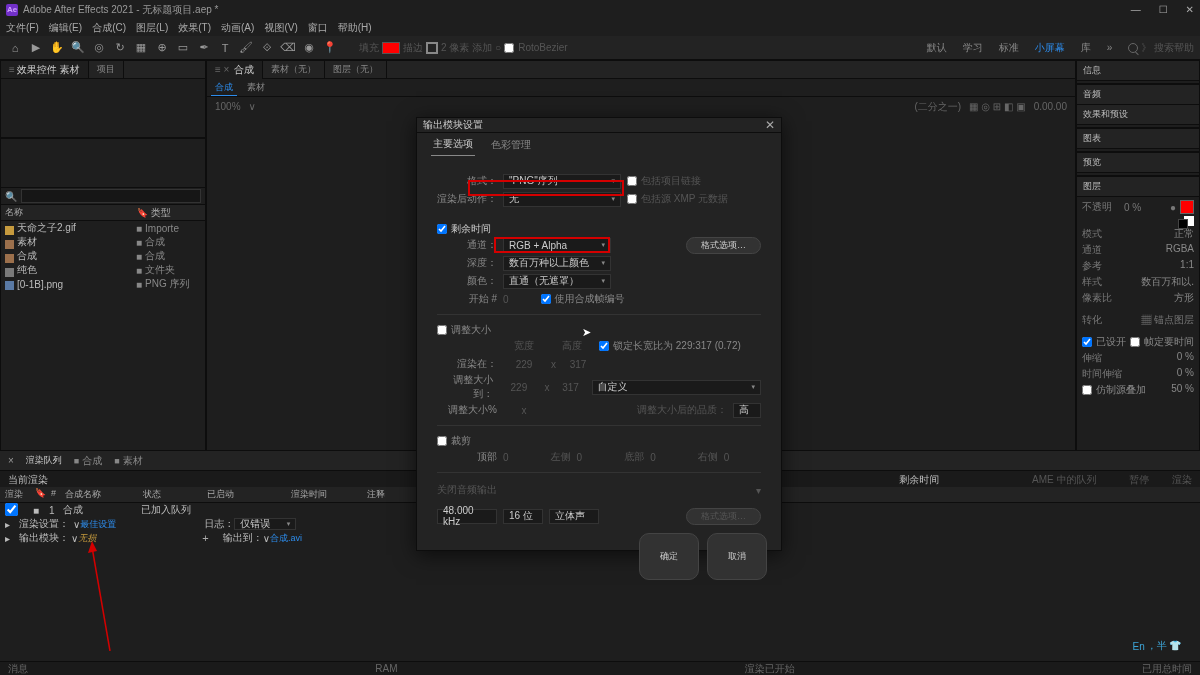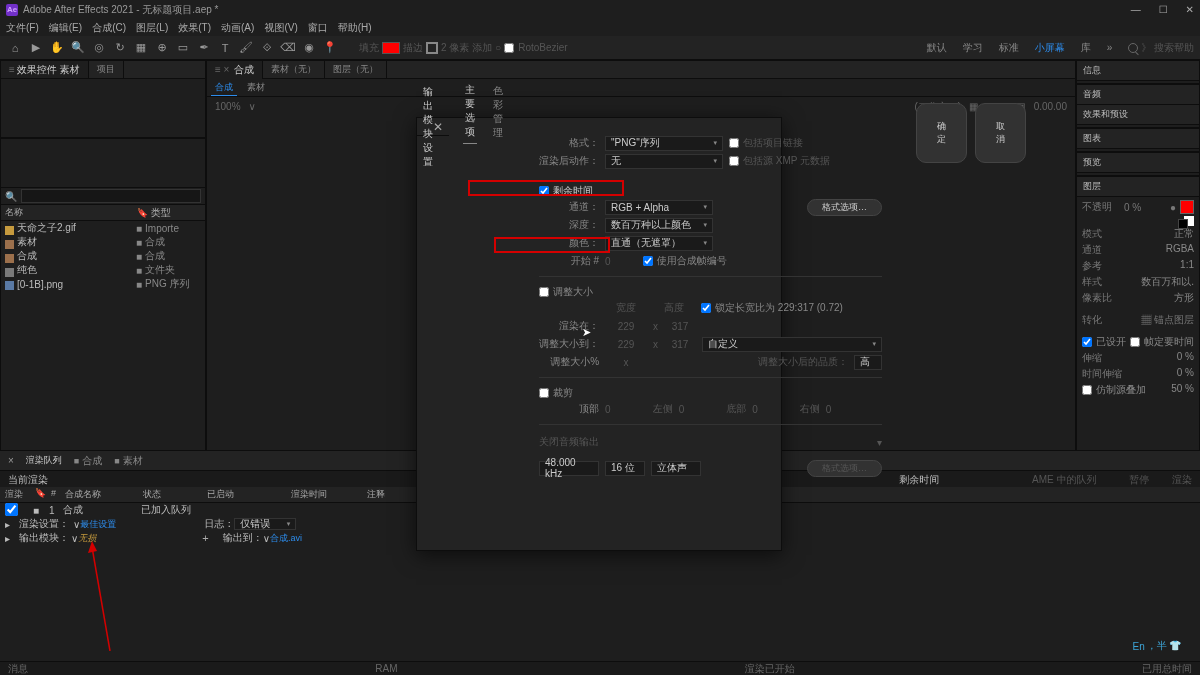--- a/index.html
+++ b/index.html
@@ -79,21 +79,21 @@
 .bottom-tabs .bt { color: #888; font-size: 9px; display: flex; align-items: center; gap: 3px; }
 .bottom-tabs .bt.active { color: #ccc; }
 .render-area { padding: 0; }
 .cur-render { height: 16px; background: #1a1a1a; color: #bbb; font-size: 9px; padding: 2px 8px; display: flex; justify-content: space-between; }
 .rq-header { height: 16px; background: #232323; display: flex; border-bottom: 1px solid #0d0d0d; }
 .rq-header .col { padding: 1px 5px; color: #aaa; font-size: 9px; }
 .rq-row { height: 14px; display: flex; align-items: center; padding: 0 5px; font-size: 9px; color: #bbb; }
 .rq-row .plus { color: #aaa; font-size: 11px; }
 .rq-link { color: #2d8ceb; font-size: 9px; }
 .rq-link.orange { color: #c59a3e; font-style: italic; }
-.dialog { position: absolute; left: 416px; top: 117px; width: 366px; height: 434px; background: #232323; border: 1px solid #0d0d0d; box-shadow: 0 4px 20px rgba(0,0,0,0.6); display: flex; flex-direction: row; }
+.dialog { position: absolute; left: 416px; top: 117px; width: 366px; height: 434px; background: #232323; border: 1px solid #0d0d0d; box-shadow: 0 4px 20px rgba(0,0,0,0.6); display: flex; flex-direction: column; }
 .d-title { height: 18px; background: #232323; display: flex; align-items: center; justify-content: space-between; padding: 0 6px; color: #ccc; font-size: 9px; border-bottom: 1px solid #0d0d0d; }
 .d-close { color: #aaa; cursor: pointer; font-size: 12px; }
 .d-tabs { height: 26px; display: flex; align-items: flex-end; padding: 0 14px; gap: 14px; }
 .d-tab { color: #888; font-size: 10px; padding: 4px 2px; cursor: pointer; }
 .d-tab.active { color: #ccc; border-bottom: 1px solid #888; }
 .d-body { flex: 1; padding: 10px 20px; display: flex; flex-direction: column; gap: 2px; font-size: 9px; }
 
 .d-row { display: flex; align-items: center; gap: 6px; min-height: 18px; }
 .d-row .lbl { width: 60px; text-align: right; color: #888; }
 .d-dd { background: #1a1a1a; border: 1px solid #333; color: #ccc; padding: 1px 5px; height: 15px; display: flex; align-items: center; justify-content: space-between; gap: 6px; }

